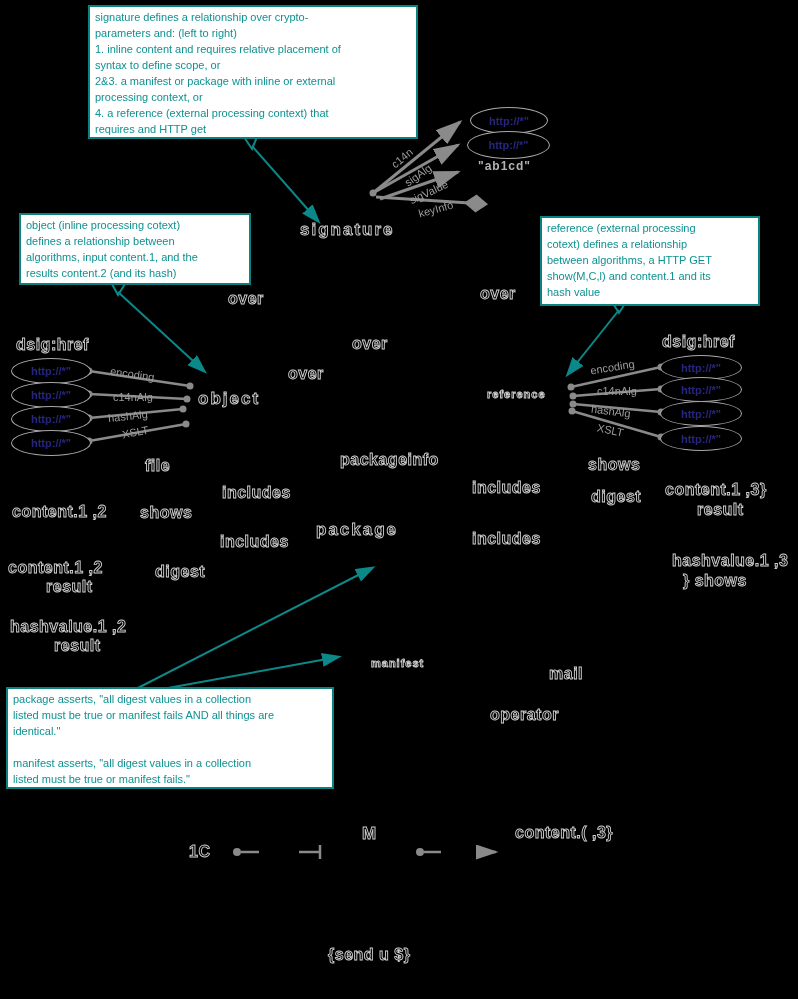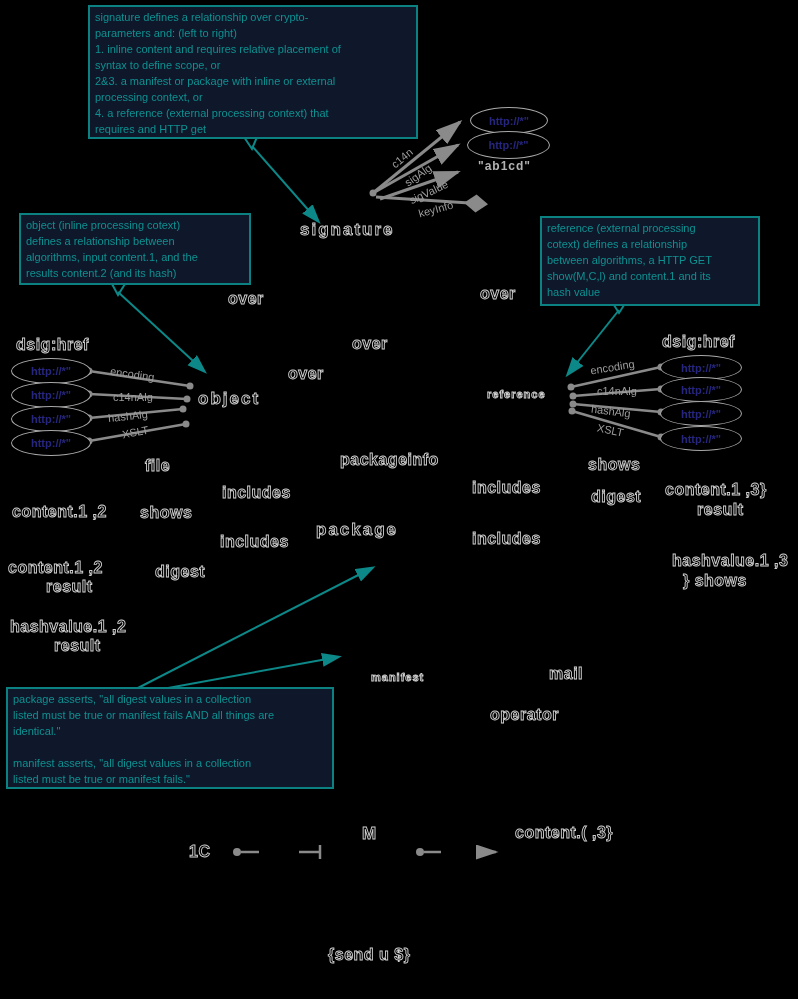--- a/index.html
+++ b/index.html
@@ -1,19 +1,19 @@
 <!DOCTYPE html>
 <html><head>
 <meta charset="utf-8">
 <style>
   html,body{margin:0;padding:0;background:#000;}
   #canvas{position:relative;width:798px;height:999px;background:#000;
           font-family:"Liberation Sans",sans-serif;overflow:hidden;}
   svg.layer{position:absolute;left:0;top:0;}
-  .note{position:absolute;border:2px solid #0c8181;color:#0e9191;background:#0f172a;
+  .note{position:absolute;border:2px solid #0c8181;color:#0e9191;background:#ffffff;
         font-size:11px;line-height:16px;padding:2px 5px;white-space:pre-line;}
   .ol{position:absolute;color:transparent;-webkit-text-stroke:0.9px #cfcfcf;
       white-space:nowrap;letter-spacing:1px;font-weight:bold;}
   @supports not (-webkit-text-stroke:1px #fff){.ol{color:#c4c4c4;}}
   .big{font-size:17px;letter-spacing:2px;}
   .med{font-size:11px;}
   .sml{font-size:16px;letter-spacing:0.5px;}
   .lbl{position:absolute;color:#9c9c9c;font-size:11px;white-space:nowrap;}
   .ellipse{position:absolute;border:1.5px solid #a8a8a8;border-radius:50%;background:#000;
            display:flex;align-items:center;justify-content:center;}
@@ -195,21 +195,21 @@
   <div class="ol sml" style="left:591px;top:488px;">digest</div>
   <div class="ol sml" style="left:665px;top:481px;">content.1 ,3}</div>
   <div class="ol sml" style="left:697px;top:501px;">result</div>
   <div class="ol sml" style="left:8px;top:559px;">content.1 ,2</div>
   <div class="ol sml" style="left:155px;top:563px;">digest</div>
   <div class="ol sml" style="left:46px;top:578px;">result</div>
   <div class="ol sml" style="left:672px;top:552px;">hashvalue.1 ,3</div>
   <div class="ol sml" style="left:683px;top:572px;">} shows</div>
   <div class="ol sml" style="left:10px;top:618px;">hashvalue.1 ,2</div>
   <div class="ol sml" style="left:54px;top:637px;">result</div>
-  <div class="ol med" style="left:335px;top:671px;padding-left:36px;">manifest</div>
+  <div class="ol med" style="left:335px;top:657px;padding-left:36px;">manifest</div>
   <div class="ol sml" style="left:549px;top:665px;">mail</div>
   <div class="ol sml" style="left:490px;top:706px;">operator</div>
 
   <div class="ol sml" style="left:189px;top:843px;">1C</div>
   <div class="ol" style="left:362px;top:824px;font-size:17px;">M</div>
   <div class="ol sml" style="left:515px;top:824px;">content.( ,3}</div>
   <div class="ol sml" style="left:328px;top:946px;">{send u $}</div>
 
 </div>
 

